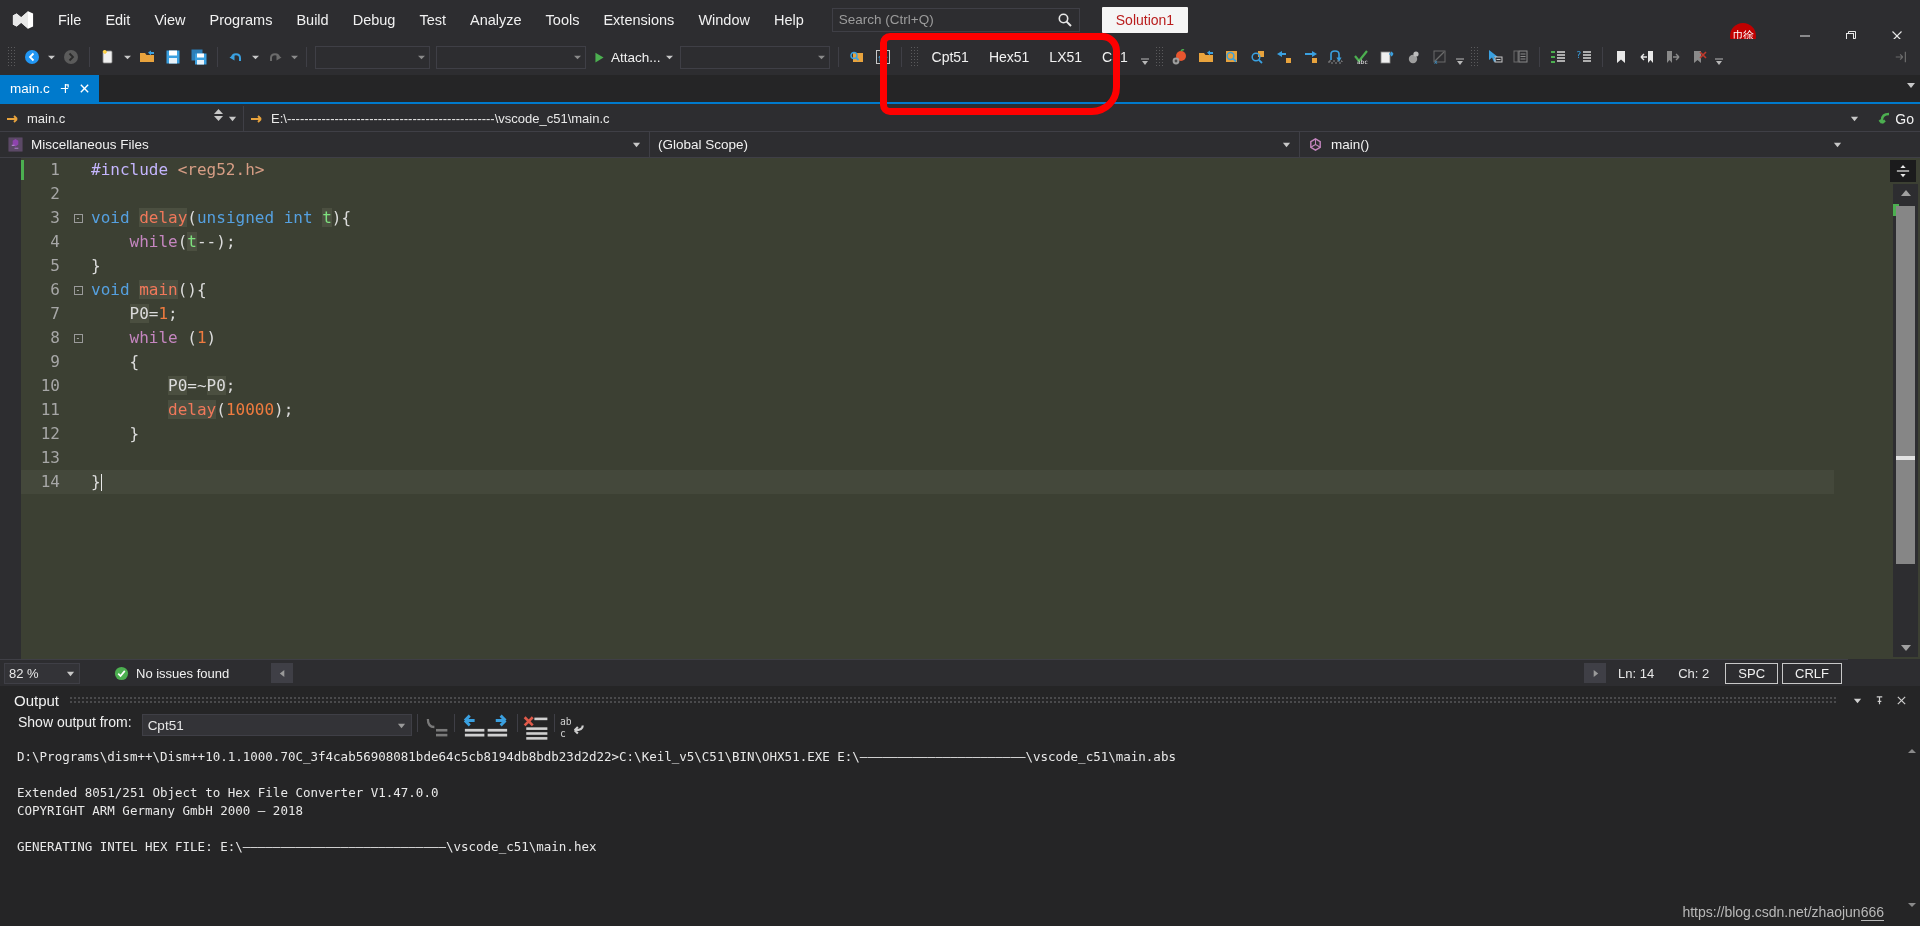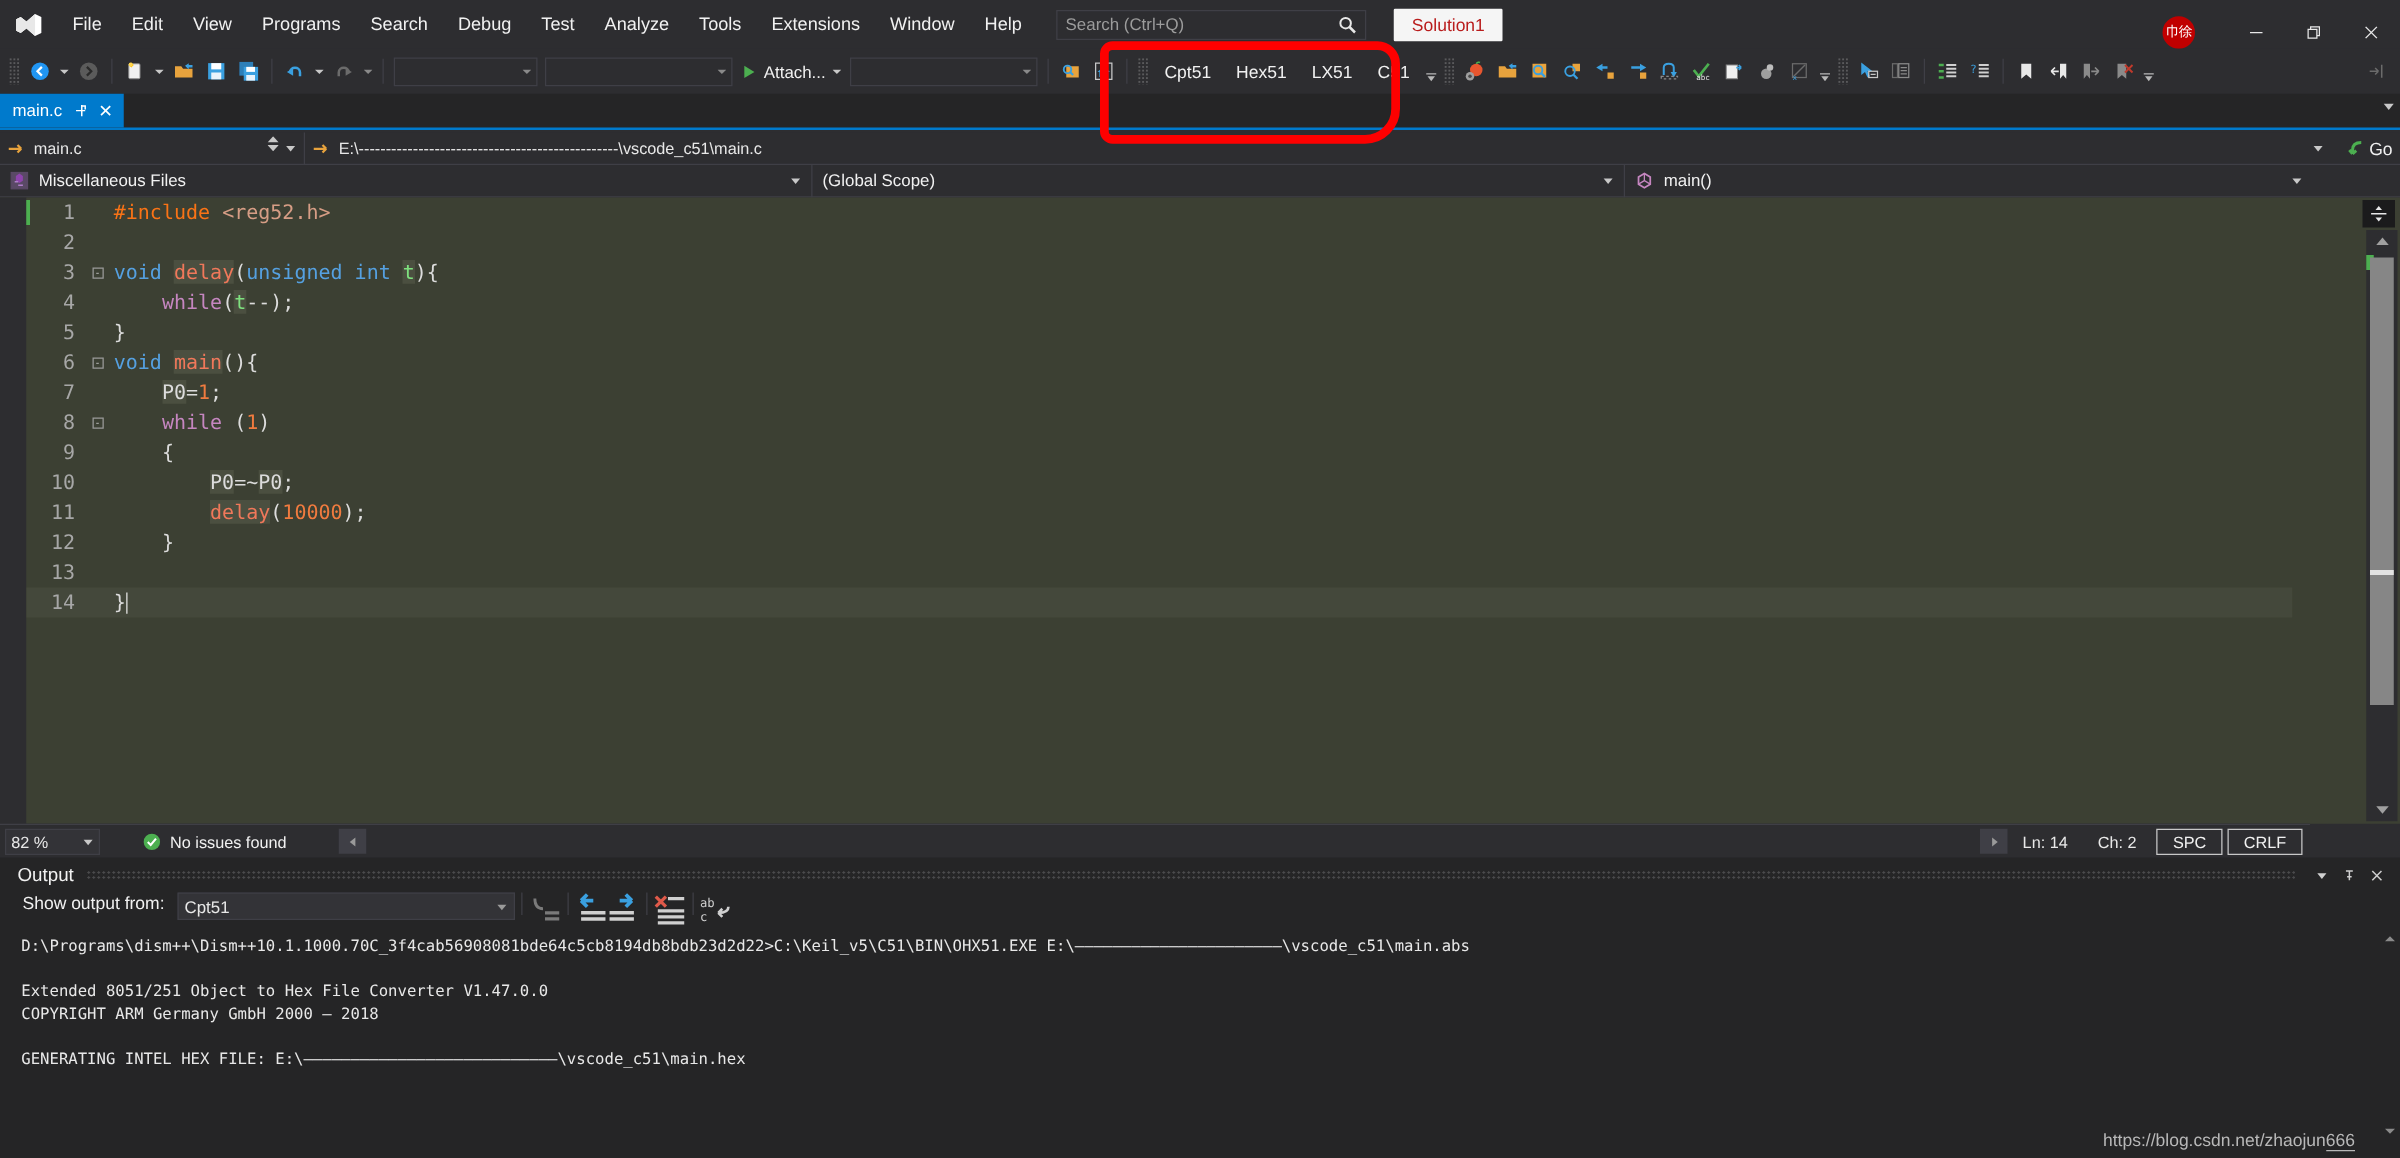--- a/index.html
+++ b/index.html
@@ -33,21 +33,21 @@
     flex: 1; background: transparent; border: 0; outline: none;
     color: #c8c8c8; font-size: 13.5px; font-family: "Liberation Sans", sans-serif;
   }
   .searchbox input::placeholder { color: #9c9c9c; }
   .search-icon { width: 16px; height: 16px; color: #e8e8e8; }
   .solution-chip {
     margin-left: 22px; background: #f5f5f5; color: #b91c1c;
     font-size: 14px; padding: 5px 14px; border-radius: 1px;
   }
   .title-right {
-    position: absolute; right: 0; top: 6px; height: 39px;
+    position: absolute; right: 0; top: 16px; height: 39px;
     display: flex; align-items: center;
   }
   .avatar {
     width: 26px; height: 26px; border-radius: 50%; background: #c00000;
     color: #fff; font-size: 11px; display: flex; align-items: center;
     justify-content: center; margin-right: 26px; letter-spacing: -1px;
     font-family: "DejaVu Sans", sans-serif;
   }
   .wbtn { width: 46px; height: 39px; display: flex; align-items: center; justify-content: center; }
   .wbtn svg { width: 12px; height: 12px; }
@@ -134,21 +134,21 @@
   .cline { display: flex; height: 24px; align-items: center; white-space: pre; }
   .cline.cur { background: #44483b; }
   .lno {
     width: 48px; text-align: right; padding-right: 9px; color: #a7a7a7;
     font-size: 16px; flex: none; font-family: "DejaVu Sans Mono", monospace;
   }
   .foldcol { width: 18px; flex: none; display:flex; align-items:center; justify-content:center; color:#9a9a9a;}
   .foldbox { width: 9px; height: 9px; border: 1px solid #9a9a9a; font-size: 8px;
              line-height: 7px; text-align: center; color: #c8c8c8; font-family: "DejaVu Sans Mono", monospace;}
   .codetext { padding-left: 4px; }
-  .k-pp   { color: #f97316; }      
+  .k-pp   { color: #c4b5fd; }      
   .k-inc  { color: #d69d85; }      
   .k-type { color: #55a0e0; }      
   .k-fn   { color: #f0785a; }      
   .k-kw   { color: #c586c0; }      
   .k-num  { color: #f07b3f; }      
   .k-var  { color: #7ee07e; }      
   .k-pl   { color: #dcdcdc; }      
   .hl     { background: #4b4f40; }
   .caret-bar { display:inline-block; width:1px; height:17px; background:#e8e8e8; vertical-align:middle;}
   .mark-bar { position:absolute; left:21px; width:3px; background:#4caf50; }
@@ -237,21 +237,21 @@
           <path d="M17.5 2.5 23 5v14l-5.5 2.5L10 15l-5 4L1 17V7l4-2 5 4z" fill="#ffffff"></path>
           <path d="M17.5 2.5V21.5L10 15l-5 4L1 17V7l4-2 5 4z" fill="#e8e8e8"></path>
         </svg>
     </div>
 
     <div class="menu">
       <div class="menu-item">File</div>
       <div class="menu-item">Edit</div>
       <div class="menu-item">View</div>
       <div class="menu-item">Programs</div>
-      <div class="menu-item">Search</div>
+      <div class="menu-item">Build</div>
       <div class="menu-item">Debug</div>
       <div class="menu-item">Test</div>
       <div class="menu-item">Analyze</div>
       <div class="menu-item">Tools</div>
       <div class="menu-item">Extensions</div>
       <div class="menu-item">Window</div>
       <div class="menu-item">Help</div>
     </div>
 
     <div class="searchbox">

